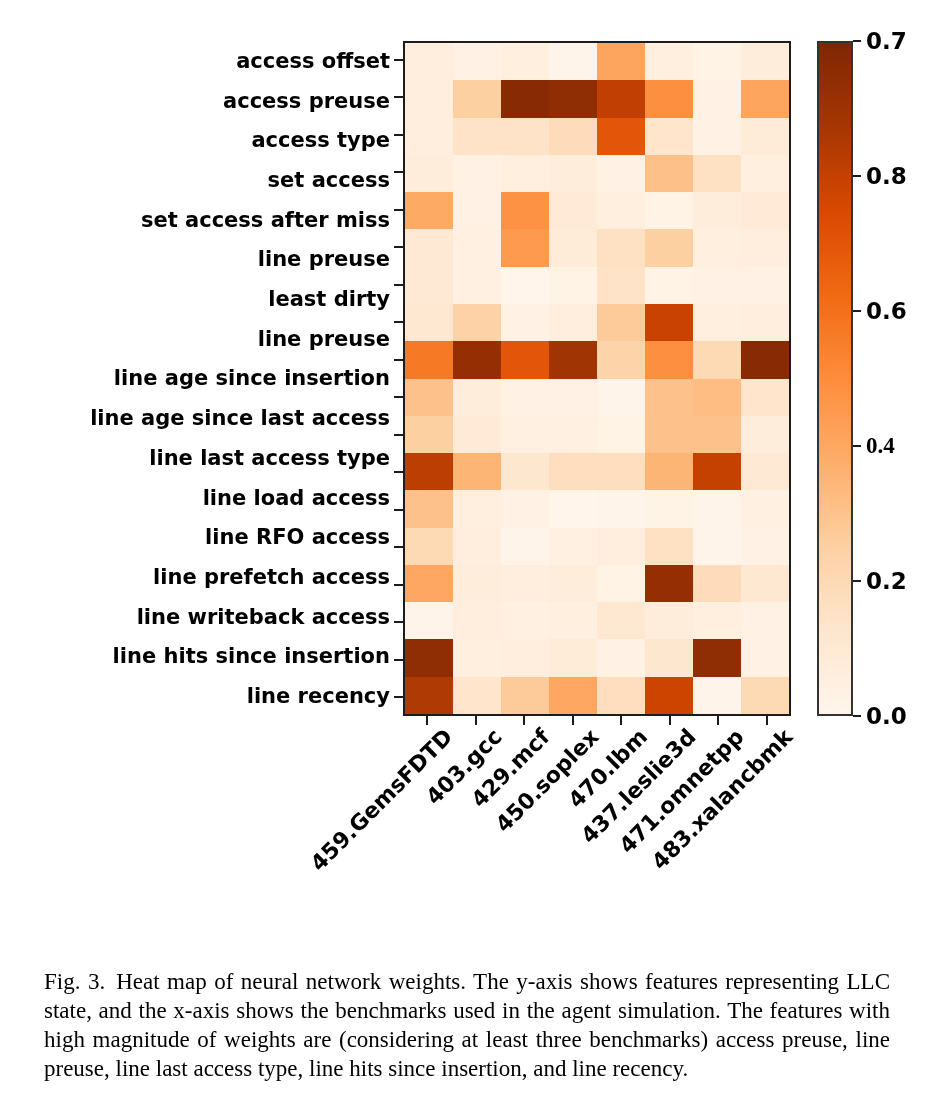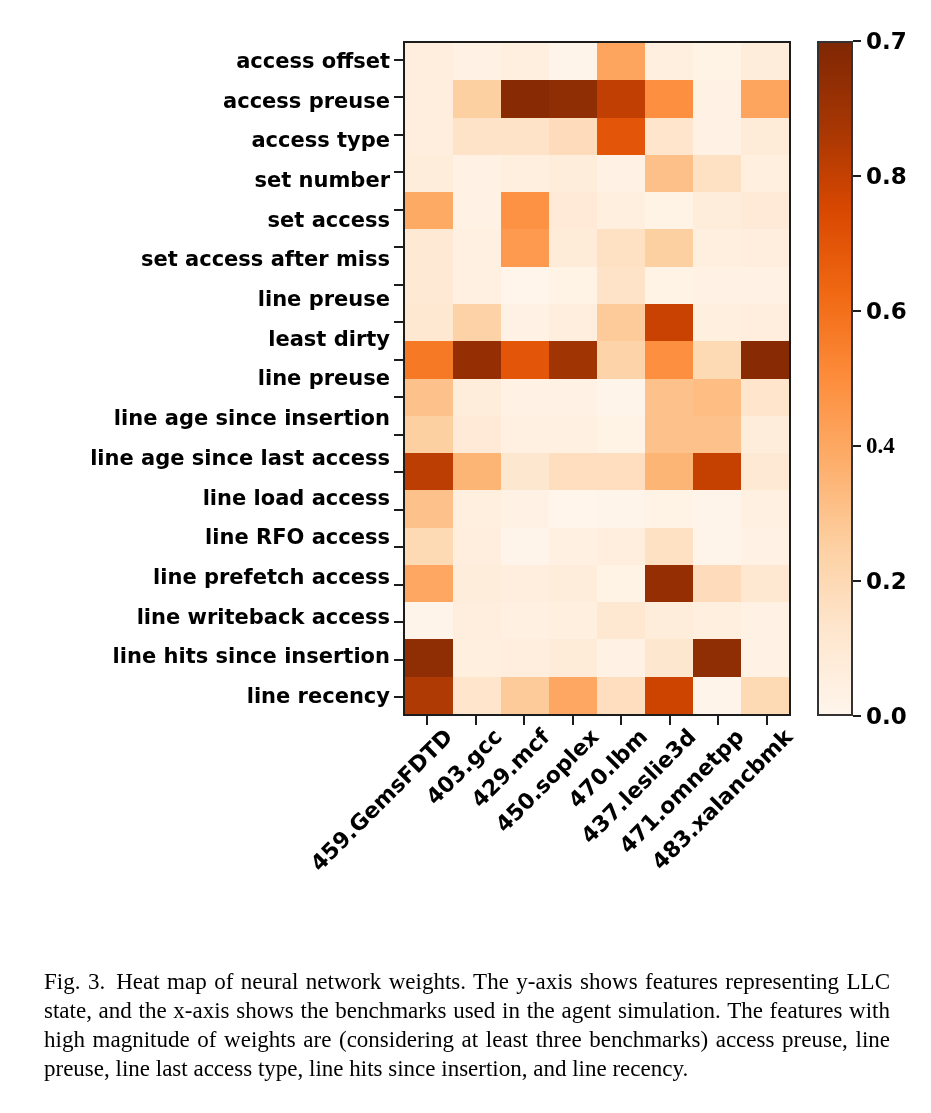--- a/index.html
+++ b/index.html
@@ -45,28 +45,28 @@
   .cap-label { padding-right:11px; }
 </style>
 </head>
 <body>
 
 <div class="figure">
   <div class="ylabels" id="ylabels">
       <div class="ylabel">access offset</div>
       <div class="ylabel">access preuse</div>
       <div class="ylabel">access type</div>
-      <div class="ylabel">set number</div>
       <div class="ylabel">set access</div>
       <div class="ylabel">set access after miss</div>
       <div class="ylabel">line preuse</div>
       <div class="ylabel">least dirty</div>
       <div class="ylabel">line preuse</div>
       <div class="ylabel">line age since insertion</div>
       <div class="ylabel">line age since last access</div>
+      <div class="ylabel">line last access type</div>
       <div class="ylabel">line load access</div>
       <div class="ylabel">line RFO access</div>
       <div class="ylabel">line prefetch access</div>
       <div class="ylabel">line writeback access</div>
       <div class="ylabel">line hits since insertion</div>
       <div class="ylabel">line recency</div>
     </div>
   <div class="plot">
     <div class="grid" id="grid">
         <div class="" title="access offset / 459.GemsFDTD = 0.06" style="background: rgb(255, 238, 221);"></div>

